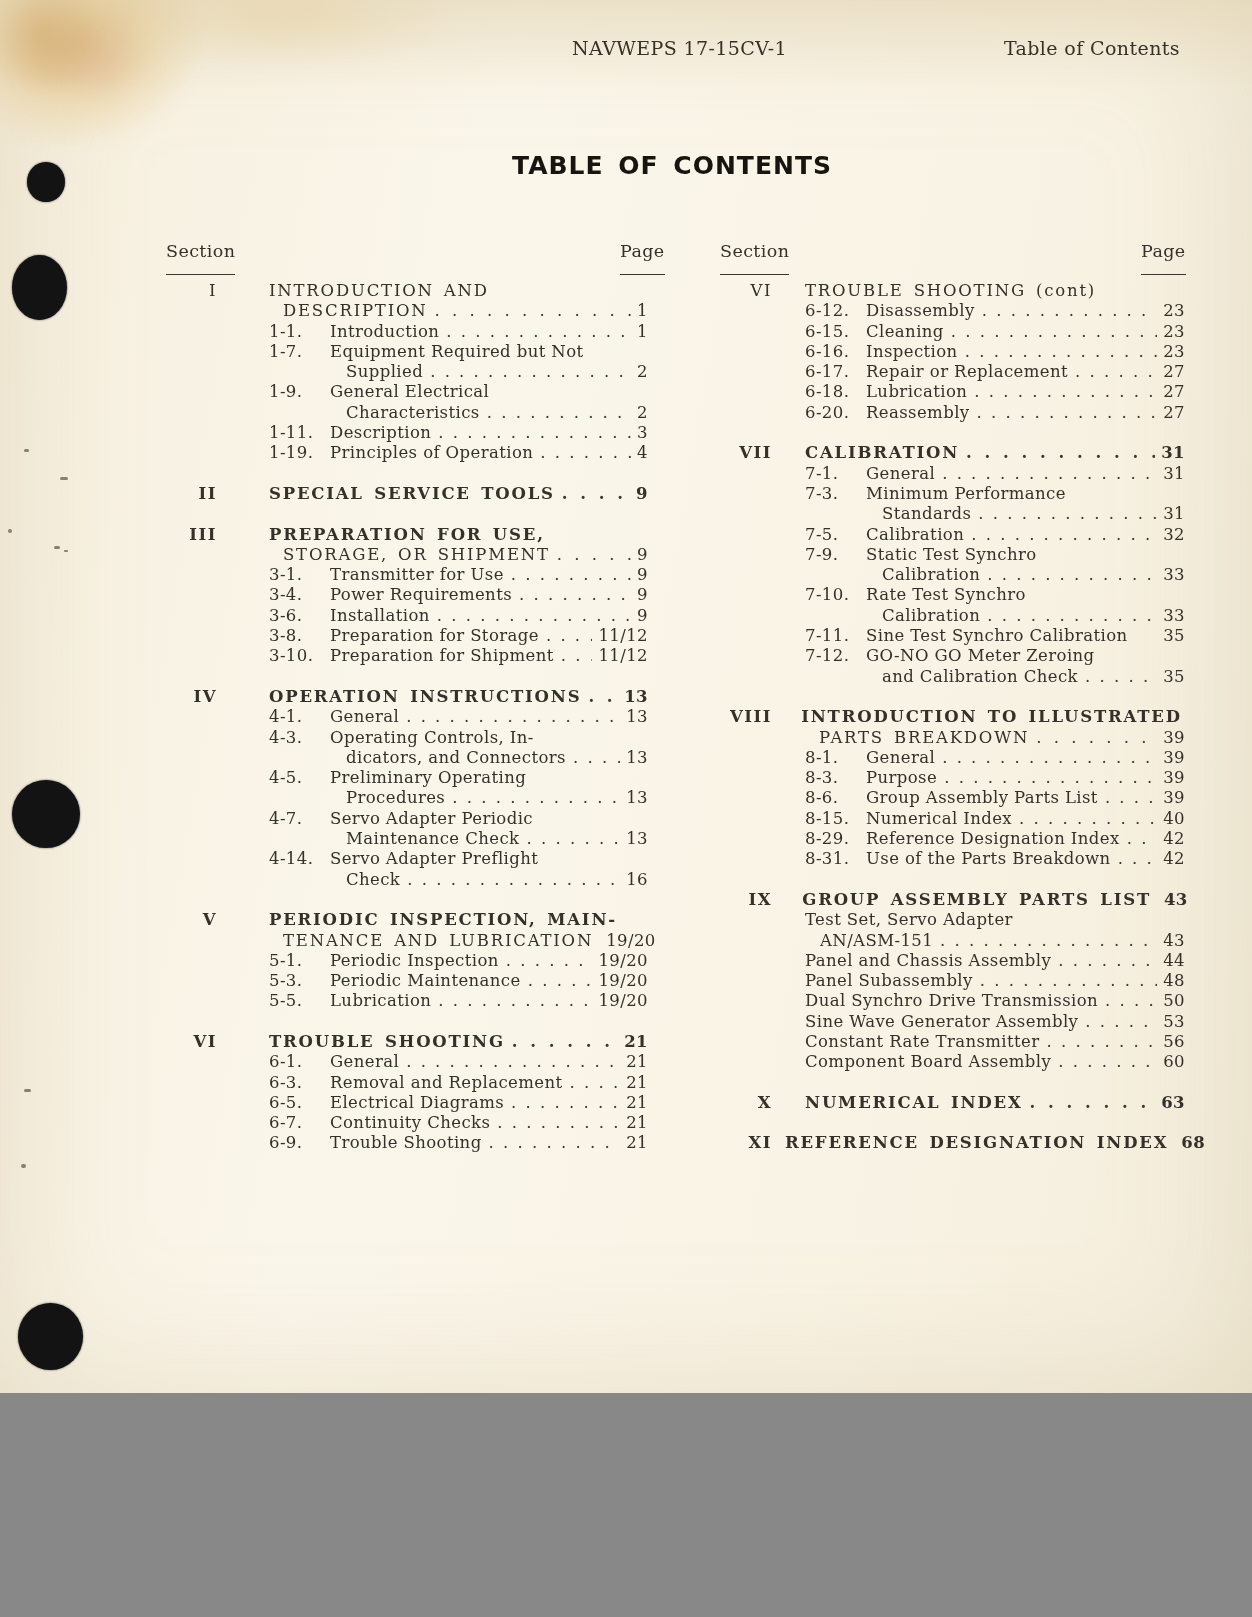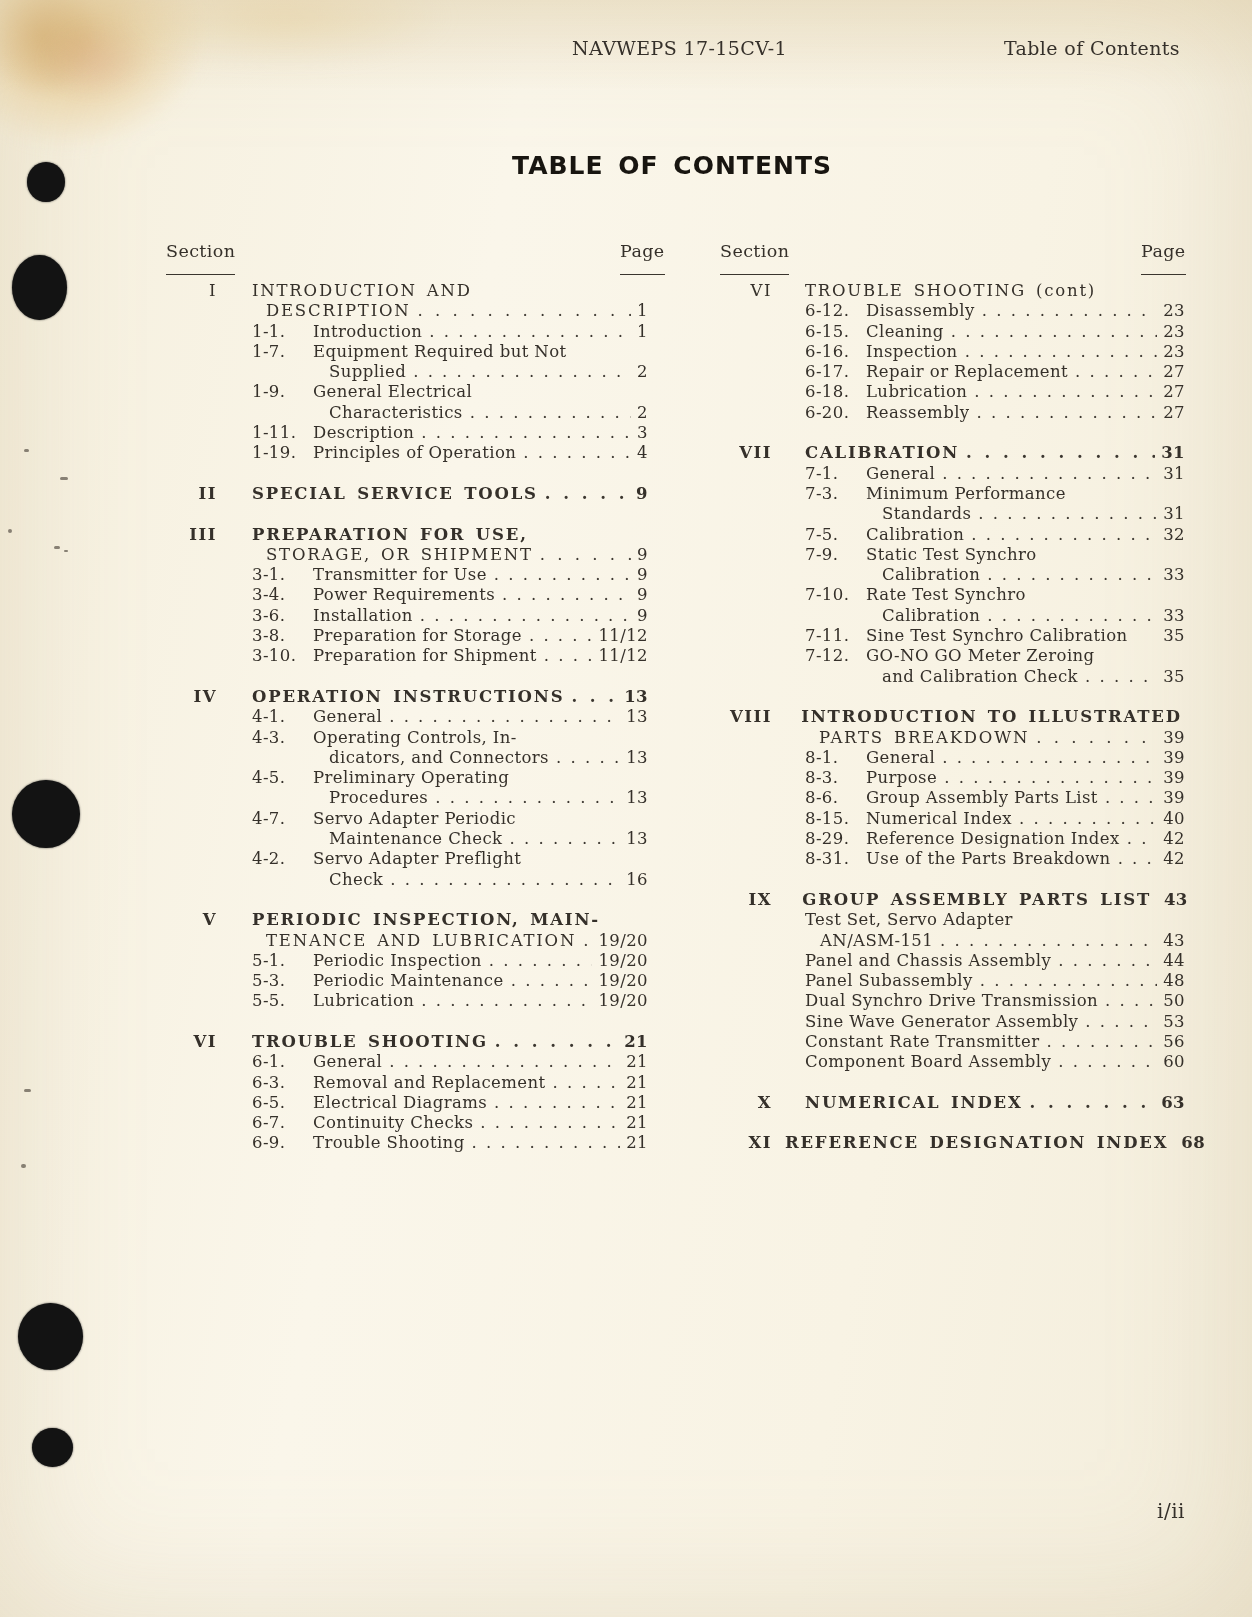--- a/index.html
+++ b/index.html
@@ -1,17 +1,17 @@
 <!DOCTYPE html>
 <html><head>
 <meta charset="utf-8">
 <style>
   html,body{margin:0;padding:0;background:#888;}
   .page{
-    position:relative;width:1252px;height:1617px;overflow:hidden;
+    position:relative;width:1252px;height:1393px;overflow:hidden;
     background:linear-gradient(100deg,#f5efdd 0%,#faf6ea 35%,#f8f3e4 70%,#f3eddb 100%);
     box-shadow:inset 0 0 140px rgba(190,170,125,0.28);
     font-family:"DejaVu Serif","Liberation Serif",serif;
     color:#35302a;
   }
   
   .stain{position:absolute;pointer-events:none;}
   .stain-corner{left:-50px;top:-66px;width:260px;height:215px;border-radius:50%;
     background:radial-gradient(closest-side,rgba(219,181,117,0.85),rgba(231,202,146,0.5) 55%,rgba(240,220,175,0) 100%);
     filter:blur(7px);transform:rotate(-14deg);}
@@ -38,21 +38,21 @@
   
   .col{position:absolute;top:281px;font-size:16.5px;line-height:20.3px;}
   .col-left{left:165px;width:483px;}
   .col-right{left:705px;width:480px;}
   .trow{display:flex;align-items:baseline;}
   .trow.gap{margin-top:20.3px;font-weight:bold;}
   .roman{flex:0 0 auto;text-align:right;letter-spacing:1.5px;}
   .col-left  .roman{width:52px;}
   .col-right .roman{width:67px;}
   .main{flex:1 1 auto;display:flex;align-items:baseline;min-width:0;white-space:nowrap;}
-  .col-left  .main{margin-left:35px;}
+  .col-left  .main{margin-left:52px;}
   .col-right .main{margin-left:33px;justify-content:center;}
   .main.tc{padding-left:14px;}
   .main.ic{padding-left:77px;}
   .main.pc{padding-left:15px;}
   .caps .txt,.caps{letter-spacing:1.8px;word-spacing:3px;}
   .num{flex:0 0 61px;letter-spacing:0.4px;}
   .txt{flex:0 0 auto;letter-spacing:0.4px;}
   .leader{flex:1 1 0;min-width:0;overflow:hidden;white-space:nowrap;
     letter-spacing:2px;padding-left:7px;color:#3b362f;}
   .pg{flex:0 0 auto;margin-left:6px;text-align:right;letter-spacing:0.4px;}
@@ -296,21 +296,21 @@
         <span class="roman"></span>
         <span class="main ic">
           <span class="txt">Maintenance Check</span>
           <span class="leader">. . . . . . . . . . . . . . . . . . . . . . . . . . . . . . . . . . . . . . . . . . . . . . . . . . . . . . . . . . . . </span>
           <span class="pg">13</span>
         </span>
       </div>
       <div class="trow">
         <span class="roman"></span>
         <span class="main it">
-          <span class="num">4-2.</span>
+          <span class="num">4-14.</span>
           <span class="txt">Servo Adapter Preflight</span>
           <span class="leader"></span>
         </span>
       </div>
       <div class="trow">
         <span class="roman"></span>
         <span class="main ic">
           <span class="txt">Check</span>
           <span class="leader">. . . . . . . . . . . . . . . . . . . . . . . . . . . . . . . . . . . . . . . . . . . . . . . . . . . . . . . . . . . . </span>
           <span class="pg">16</span>

